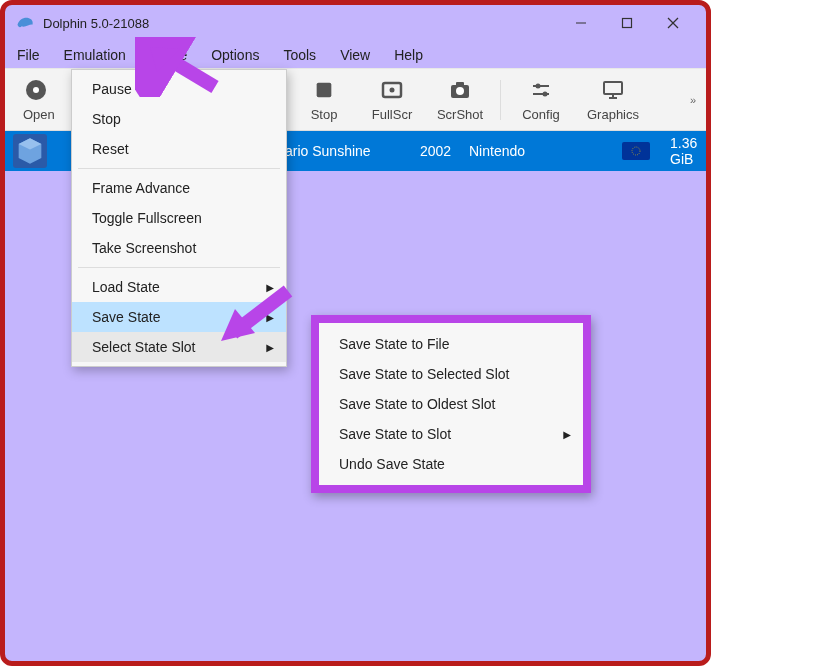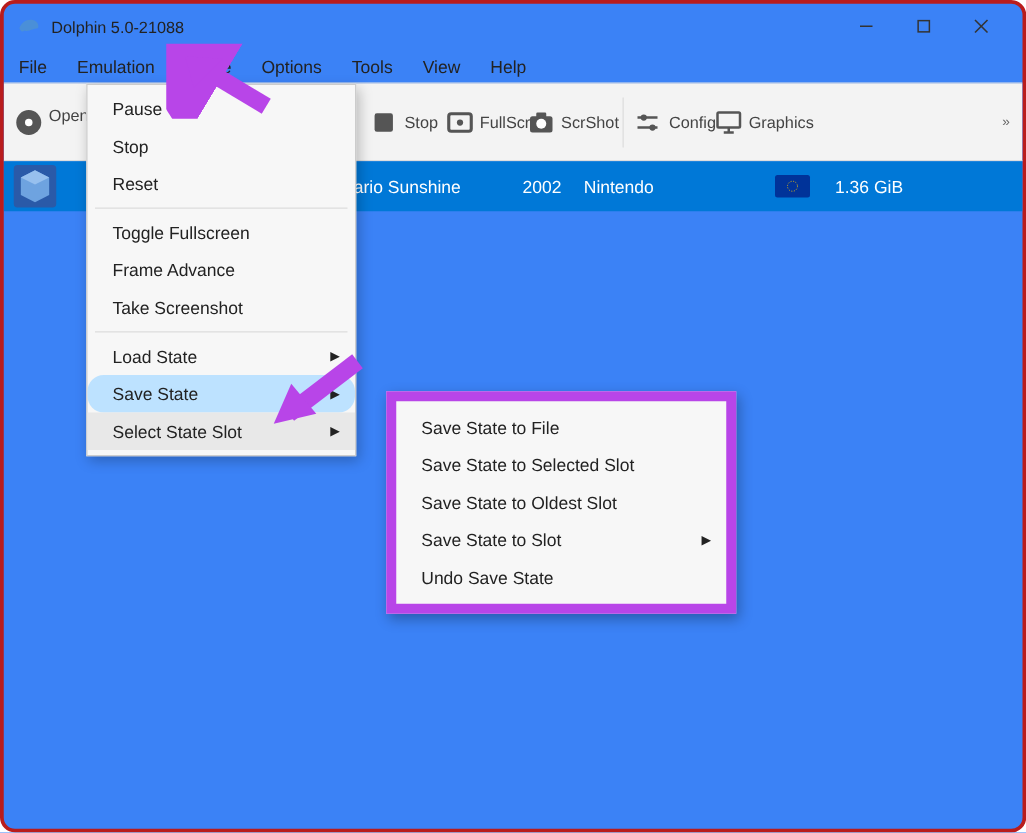--- a/index.html
+++ b/index.html
@@ -1,43 +1,43 @@
 <!DOCTYPE html>
 <html><head>
 <meta charset="utf-8">
 <style>
   * { box-sizing: border-box; font-family: 'Segoe UI', Arial, sans-serif; }
   body { margin: 0; padding: 0; width: 821px; height: 666px; background: #fff; position: relative; overflow: hidden; }
-  .window { width: 821px; height: 666px; border: 3px solid #b91c1c; border-radius: 12px; position: relative; background: #3b82f6; overflow: hidden; }
+  .window { width: 711px; height: 666px; border: 5px solid #b91c1c; border-radius: 12px; position: relative; background: #c4b5fd; overflow: hidden; }
   .titlebar { height: 36px; display: flex; align-items: center; padding: 0 10px; }
   .titlebar .logo { width: 20px; height: 20px; margin-right: 8px; }
   .titlebar .title { font-size: 13px; color: #222; flex: 1; }
   .winbtns { display: flex; align-items: center; gap: 0; }
   .winbtn { width: 46px; height: 30px; display: flex; align-items: center; justify-content: center; font-size: 12px; color: #333; }
   .menubar { height: 28px; display: flex; align-items: center; padding: 0 0; border-bottom: 1px solid #e8e8e8; position: relative; z-index: 2; }
   .menuitem { padding: 4px 12px; font-size: 14px; color: #222; }
   .toolbar { height: 62px; background: #f3f3f3; display: flex; align-items: center; padding: 0 10px; border-bottom: 1px solid #ddd; position: relative; }
-  .toolbtn { display: flex; align-items: center; justify-content: center; width: 68px; gap: 4px; font-size: 13px; color: #444; }
+  .toolbtn { display: flex; flex-direction: column; align-items: center; justify-content: center; width: 68px; gap: 4px; font-size: 13px; color: #444; }
   .toolbtn .ticon { width: 26px; height: 26px; display:flex; align-items:center; justify-content:center; }
   .toolsep { width: 1px; height: 40px; background: #ddd; margin: 0 6px; }
   .chev { position: absolute; right: 10px; top: 50%; transform: translateY(-50%); font-size: 11px; color: #666; }
   .listhead { height: 28px; background: #fafafa; display: flex; align-items: center; font-size: 13px; color: #444; border-bottom: 1px solid #e5e5e5; position: relative; }
   .col-title { position: absolute; left: 320px; }
   .col-maker { position: absolute; left: 510px; }
   .col-size { position: absolute; left: 710px; }
   .gamerow { height: 40px; background: #0078d7; color: #fff; display: flex; align-items: center; font-size: 14px; position: relative; }
   .gamerow .gicon { width: 34px; height: 34px; margin-left: 8px; background: #2a5aa8; border-radius: 3px; }
   .gamerow .gtitle { position: absolute; left: 280px; }
   .gamerow .gyear { position: absolute; left: 415px; }
   .gamerow .gmaker { position: absolute; left: 464px; text-align: right; }
   .gamerow .gflag { position: absolute; left: 617px; width: 28px; height: 18px; background: #003399; border-radius: 2px; display:flex; align-items:center; justify-content:center; }
   .gamerow .gsize { position: absolute; left: 665px; }
   .dropdown { position: absolute; left: 66px; top: 64px; width: 216px; background: #f7f7f7; border: 1px solid #ccc; box-shadow: 2px 4px 10px rgba(0,0,0,0.25); z-index: 10; padding: 4px 0; }
   .dditem { padding: 7px 20px; font-size: 14px; color: #222; position: relative; }
-  .dditem.hl { background: #bde2ff; border-radius: 13px; }
+  .dditem.hl { background: #bde2ff; }
   .dditem.hl2 { background: #e8e8e8; }
   .ddsep { height: 1px; background: #ddd; margin: 4px 6px; }
   .ddarrow { position: absolute; right: 12px; top: 50%; transform: translateY(-50%); font-size: 10px; }
   .submenu { position: absolute; left: 306px; top: 310px; width: 280px; background: #f7f7f7; border: 8px solid #b845e8; box-shadow: 2px 4px 10px rgba(0,0,0,0.3); z-index: 11; padding: 6px 0; }
   .subitem { padding: 7px 20px; font-size: 14px; color: #222; position: relative; }
   .arrow1 { position: absolute; left: 130px; top: 32px; z-index: 20; pointer-events: none; }
   .arrow2 { position: absolute; left: 198px; top: 276px; z-index: 20; pointer-events: none; }
   .divv { border-left: 1px solid #ccc; margin-left: -4px; }
 </style>
 </head>
@@ -163,22 +163,22 @@
         </svg>
     </span>
     <span class="gsize">1.36 GiB</span>
   </div>
 
   <div class="dropdown">
     <div class="dditem">Pause</div>
     <div class="dditem">Stop</div>
     <div class="dditem">Reset</div>
     <div class="ddsep"></div>
+    <div class="dditem">Frame Advance</div>
     <div class="dditem">Toggle Fullscreen</div>
-    <div class="dditem">Frame Advance</div>
     <div class="dditem">Take Screenshot</div>
     <div class="ddsep"></div>
     <div class="dditem">
       <span>Load State</span>
       <span class="ddarrow">▶</span>
     </div>
     <div class="dditem hl">
       <span>Save State</span>
       <span class="ddarrow">▶</span>
     </div>

